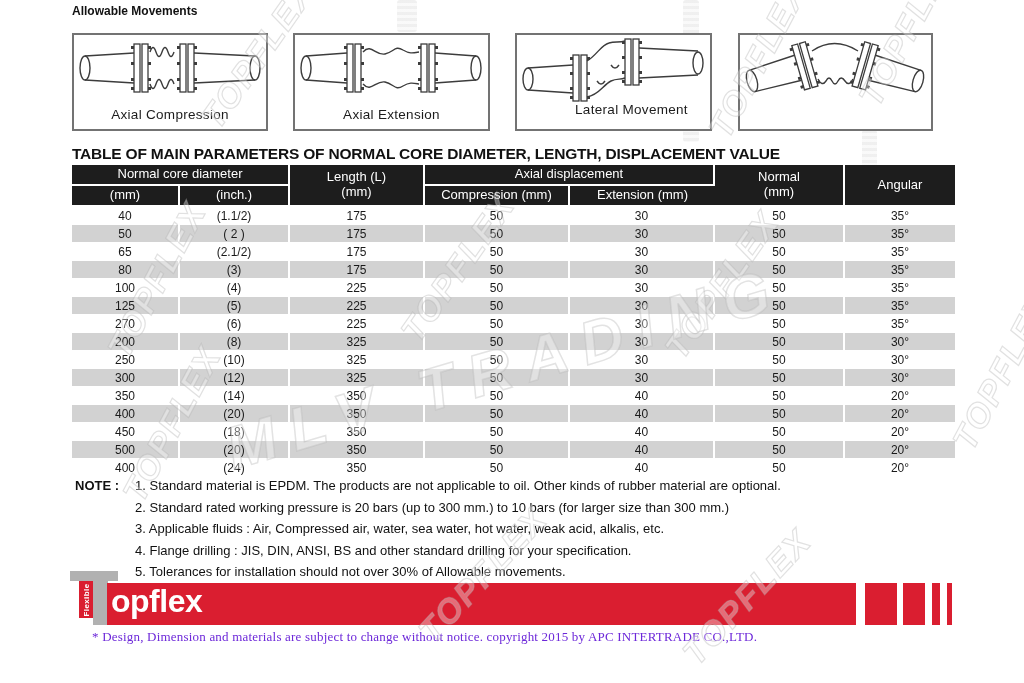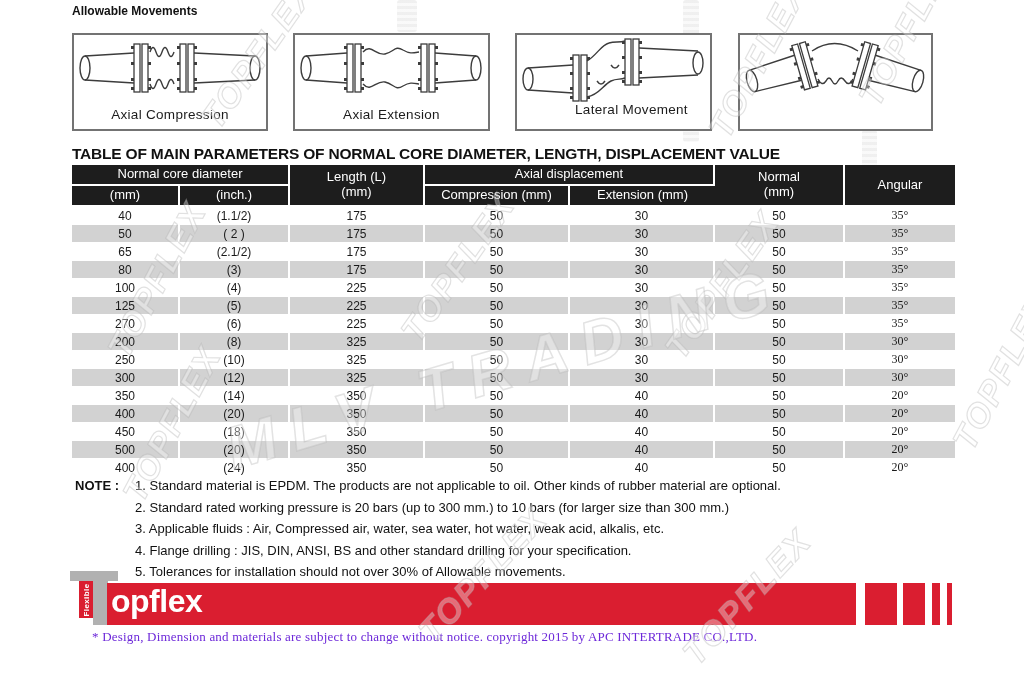--- a/index.html
+++ b/index.html
@@ -32,21 +32,21 @@
   
   table.params{position:absolute;left:72px;top:165px;width:883px;
                border-collapse:separate;border-spacing:0;table-layout:fixed;}
   table.params th{background:#1d1d1d;color:#fff;font-weight:normal;font-size:13px;
                   text-align:center;vertical-align:middle;padding:0;height:19px;
                   border-right:2px solid #fff;border-bottom:2px solid #fff;line-height:1.15;}
   table.params th:last-child{border-right:none;}
   table.params td{font-size:12px;text-align:center;height:17px;padding:0;
                   border-right:2px solid #fff;border-bottom:1px solid #fff;color:#1a1a1a;}
   table.params tr.alt td{background:#d2d2d2;}
-  table.params td:last-child{border-right:none;font-family:Liberation Serif, serif;}
+  table.params td:last-child{border-right:none;}
 
   
   .notes{position:absolute;left:75px;top:459px;display:flex;font-size:13px;z-index:2;margin-top:16px;}
   .note-label{font-weight:bold;margin-right:16px;line-height:21.6px;}
   .notes ol{list-style:none;margin:0;padding:0;}
   .notes li{line-height:21.6px;}
 
   
   .lg-gray{background:#b1b1b1;}
   .lg-red{background:#da1e30;}

